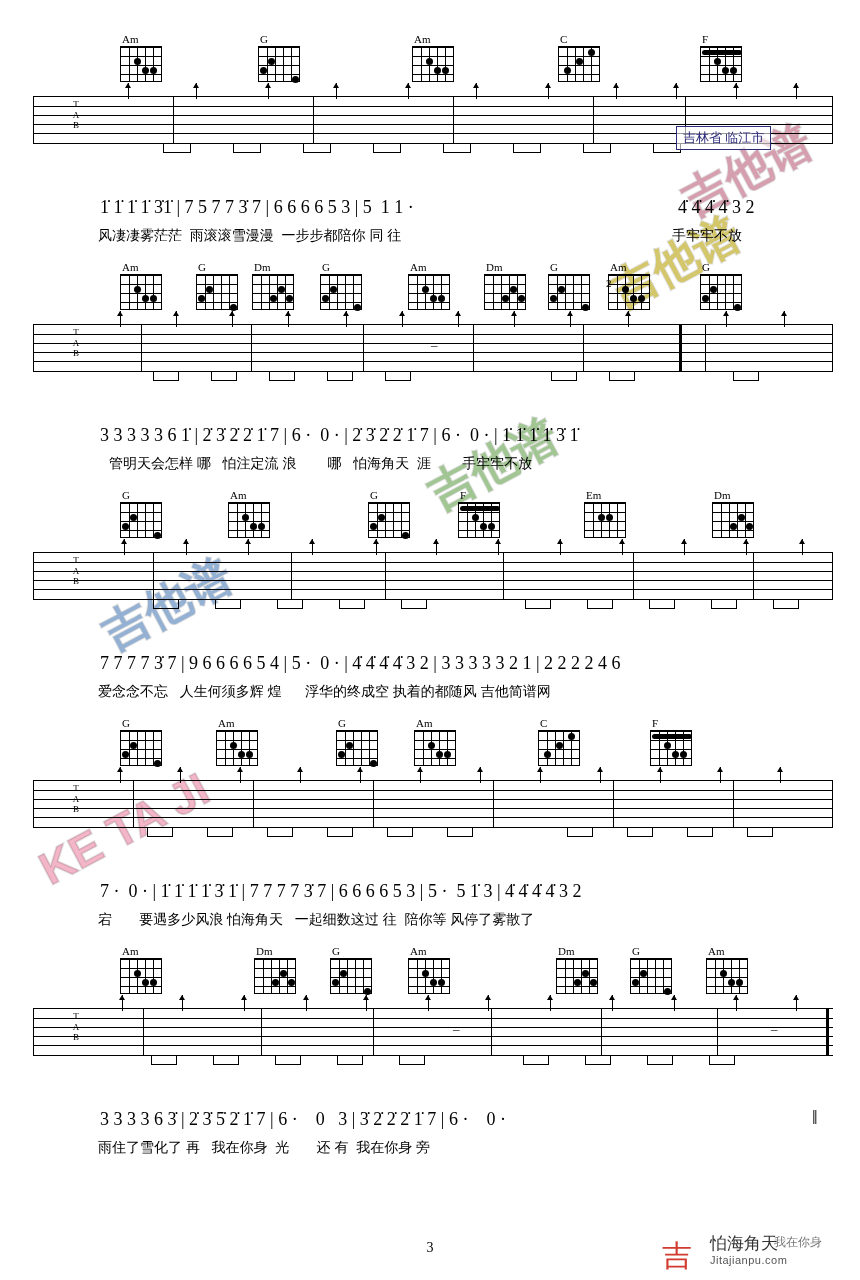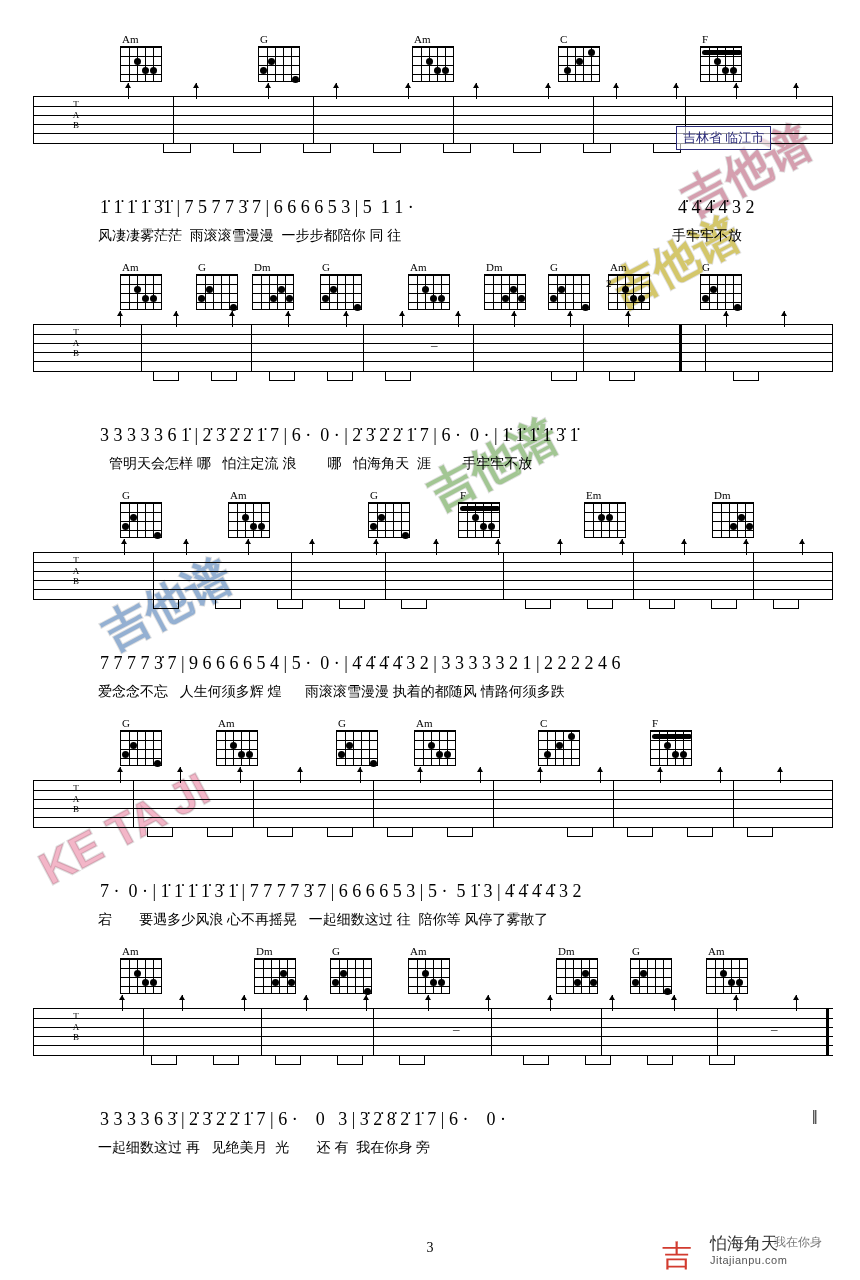--- a/index.html
+++ b/index.html
@@ -524,21 +524,21 @@
       <div class="hook" style="left:306px;top:46px;width:24px"></div>
       <div class="hook" style="left:368px;top:46px;width:24px"></div>
       <div class="hook" style="left:492px;top:46px;width:24px"></div>
       <div class="hook" style="left:554px;top:46px;width:24px"></div>
       <div class="hook" style="left:616px;top:46px;width:24px"></div>
       <div class="hook" style="left:678px;top:46px;width:24px"></div>
       <div class="hook" style="left:740px;top:46px;width:24px"></div>
     </div>
 
     <div class="notes" style="left:100px;top:163px;">7 7 7 7 3̇ 7 | 9 6 6 6 6 5 4 | 5 ·  0 · | 4̇ 4̇ 4̇ 4̇ 3 2 | 3 3 3 3 3 2 1 | 2 2 2 2 4 6</div>
-    <div class="lyrics" style="left:98px;top:193px;">爱念念不忘   人生何须多辉 煌      雨滚滚雪漫漫 执着的都随风 情路何须多跌</div>
+    <div class="lyrics" style="left:98px;top:193px;">爱念念不忘   人生何须多辉 煌      浮华的终成空 执着的都随风 吉他简谱网</div>
   </div>
 
   <div class="system" style="top:718px;">
 
     <div class="chordrow">
       <div class="chord" style="left:120px;">
         <div class="cname">G</div>
         <div class="grid">
           <div class="v" style="left:8px"></div>
             <div class="v" style="left:16px"></div>
@@ -666,21 +666,21 @@
       <div class="hook" style="left:294px;top:46px;width:24px"></div>
       <div class="hook" style="left:354px;top:46px;width:24px"></div>
       <div class="hook" style="left:414px;top:46px;width:24px"></div>
       <div class="hook" style="left:534px;top:46px;width:24px"></div>
       <div class="hook" style="left:594px;top:46px;width:24px"></div>
       <div class="hook" style="left:654px;top:46px;width:24px"></div>
       <div class="hook" style="left:714px;top:46px;width:24px"></div>
     </div>
 
     <div class="notes" style="left:100px;top:163px;">7 ·  0 · | 1̇ 1̇ 1̇ 1̇ 3̇ 1̇ | 7 7 7 7 3̇ 7 | 6 6 6 6 5 3 | 5 ·  5 1̇ 3 | 4̇ 4̇ 4̇ 4̇ 3 2</div>
-    <div class="lyrics" style="left:98px;top:193px;">宕       要遇多少风浪 心不再摇晃   一起细数这过 往  陪你等 风停了雾散了</div>
+    <div class="lyrics" style="left:98px;top:193px;">宕       要遇多少风浪 怕海角天   一起细数这过 往  陪你等 风停了雾散了</div>
   </div>
 
   <div class="system" style="top:946px;">
 
     <div class="chordrow">
       <div class="chord" style="left:120px;">
         <div class="cname">Am</div>
         <div class="grid">
           <div class="v" style="left:8px"></div>
             <div class="v" style="left:16px"></div>
@@ -822,22 +822,22 @@
       <div class="hook" style="left:180px;top:46px;width:24px"></div>
       <div class="hook" style="left:242px;top:46px;width:24px"></div>
       <div class="hook" style="left:304px;top:46px;width:24px"></div>
       <div class="hook" style="left:366px;top:46px;width:24px"></div>
       <div class="hook" style="left:490px;top:46px;width:24px"></div>
       <div class="hook" style="left:552px;top:46px;width:24px"></div>
       <div class="hook" style="left:614px;top:46px;width:24px"></div>
       <div class="hook" style="left:676px;top:46px;width:24px"></div>
     </div>
 
-    <div class="notes" style="left:100px;top:163px;">3 3 3 3 6 3̇ | 2̇ 3̇ 2̇ 2̇ 1̇ 7 | 6 ·    0   3 | 3̇ 2̇ 8̇ 2̇ 1̇ 7 | 6 ·    0 ·</div>
-    <div class="lyrics" style="left:98px;top:193px;">一起细数这过 再   见绝美月  光       还 有  我在你身 旁</div>
+    <div class="notes" style="left:100px;top:163px;">3 3 3 3 6 3̇ | 2̇ 3̇ 5̇ 2̇ 1̇ 7 | 6 ·    0   3 | 3̇ 2̇ 2̇ 2̇ 1̇ 7 | 6 ·    0 ·</div>
+    <div class="lyrics" style="left:98px;top:193px;">雨住了雪化了 再   我在你身  光       还 有  我在你身 旁</div>
     <div style="position:absolute;left:812px;top:160px;font-family:'Liberation Serif',serif;font-size:20px;">‖</div>
   </div>
 
   <div class="pagenum">3</div>
 
   <div class="sitemark">
     <div class="logo">吉</div>
     <div class="t1">怕海角天</div>
     <div class="t2">Jitajianpu.com</div>
     <div class="t3">我在你身</div>

